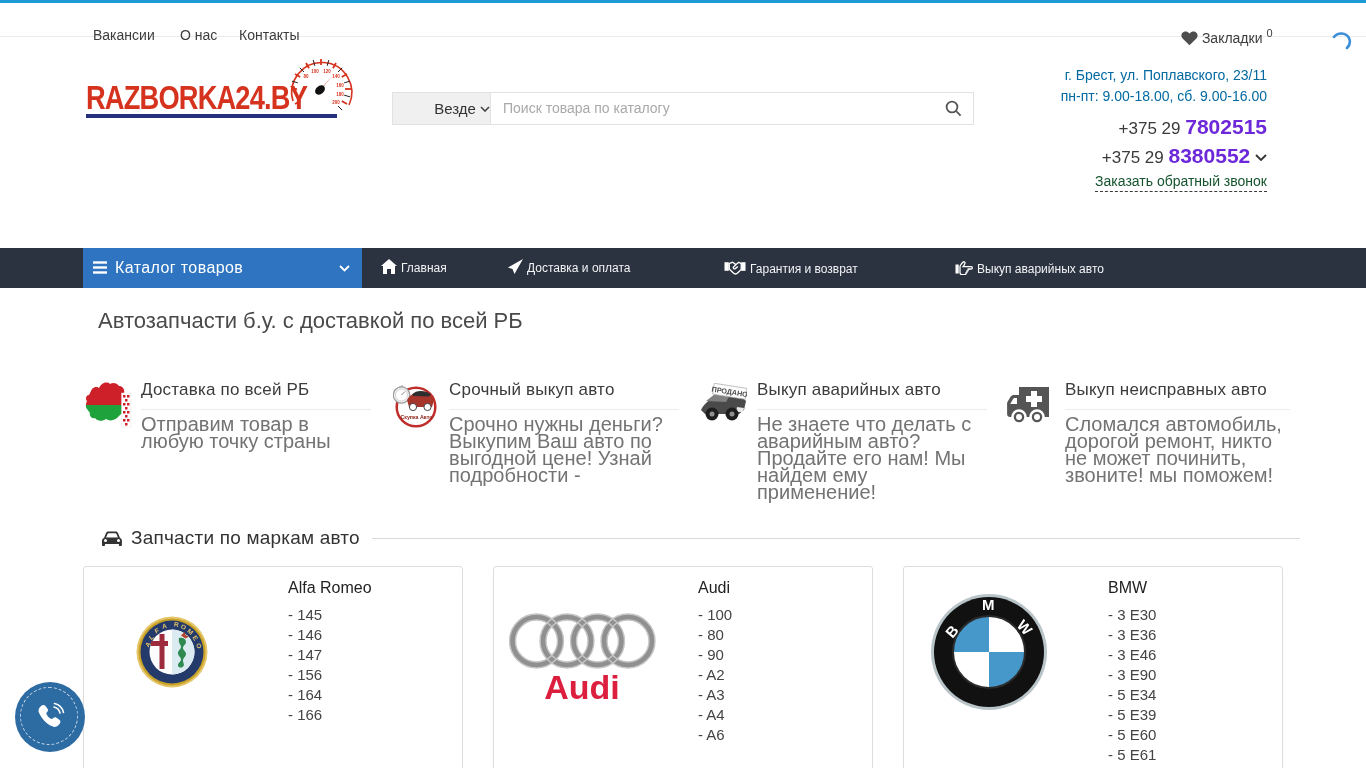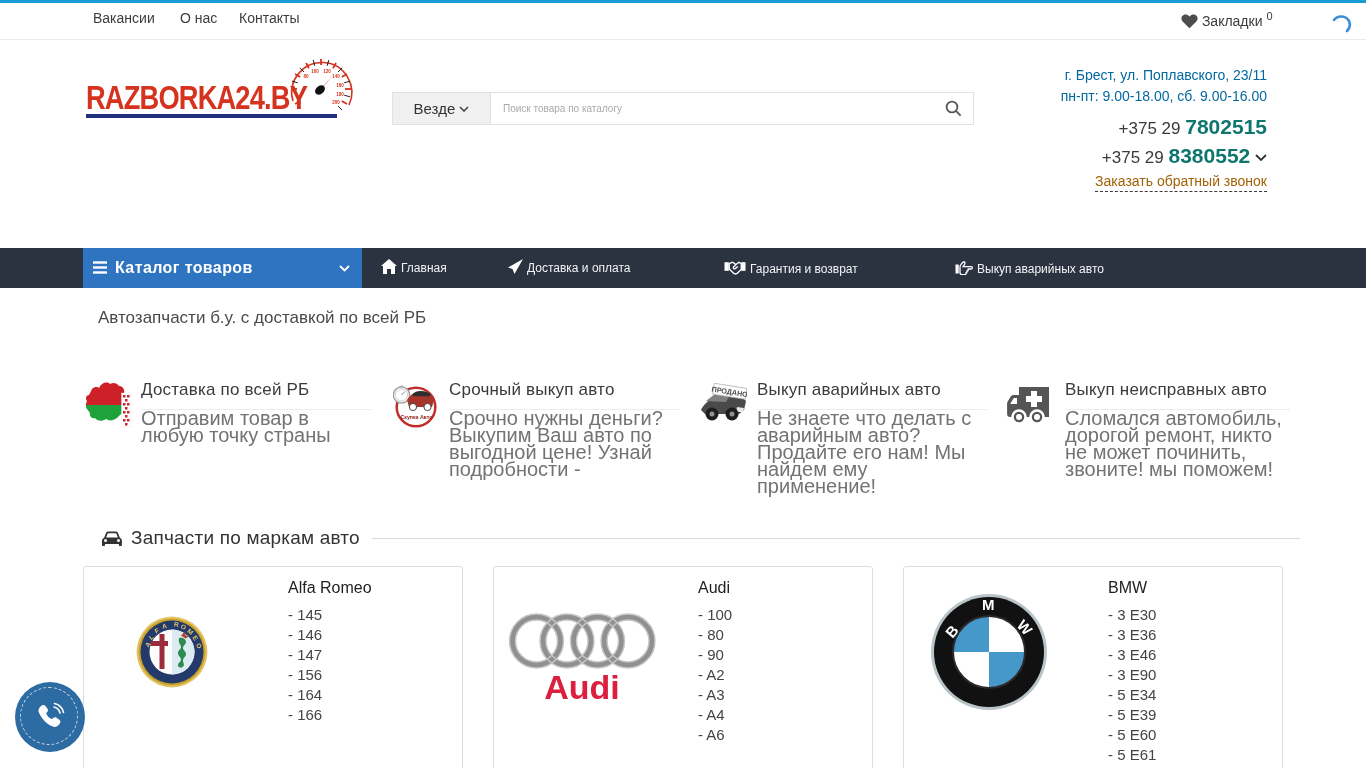--- a/index.html
+++ b/index.html
@@ -1,50 +1,50 @@
 <!DOCTYPE html>
 <html lang="ru"><head>
 <meta charset="utf-8">
 <title>Razborka24.by</title>
 <style>
 *{margin:0;padding:0;box-sizing:border-box}
 html,body{width:1366px;height:768px;overflow:hidden}
 body{font-family:"Liberation Sans",sans-serif;background:#fff;color:#3d3d3d;position:relative}
 
 #topline{position:absolute;top:0;left:0;width:1366px;height:3px;background:#1d9bd7}
-#topbar{position:absolute;top:3px;left:0;width:1366px;height:37px;background:#fff;border-bottom:1px solid #ebebeb}
+#topbar{position:absolute;top:20px;left:0;width:1366px;height:17px;background:#fff;border-bottom:1px solid #ebebeb}
 .toplink{position:absolute;top:7px;font-size:14px;color:#3d3d3d}
 #bookmarks{position:absolute;top:7px;left:1181px;font-size:14px;color:#3d3d3d}
 #bookmarks svg{vertical-align:-3px}
 #bookmarks sup{font-size:11px;color:#3d3d3d}
 #spinner{position:absolute;top:11px;left:1330px}
 
 #logo{position:absolute;left:85px;top:56px}
 #search{position:absolute;left:392px;top:92px;width:582px;height:33px;background:#fff;border:1px solid #e2e2e2}
-#everywhere{position:absolute;left:0;top:0;width:98px;height:31px;background:#f0f0f0;border-right:1px solid #e2e2e2;font-size:15px;color:#333;line-height:31px;text-align:center}
-#searchph{position:absolute;left:110px;top:0;height:31px;line-height:31px;font-size:10px;color:#a9a9a9}
+#everywhere{position:absolute;left:0;top:0;width:98px;height:31px;background:#f0f0f0;border-right:1px solid #e2e2e2;font-size:15px;color:#333;line-height:31px;text-align:right}
+#searchph{position:absolute;left:110px;top:0;height:31px;line-height:31px;font-size:14px;color:#a9a9a9}
 #mag{position:absolute;right:11px;top:7px}
 #hinfo{position:absolute;right:99px;top:65px;width:420px;text-align:right}
 #hinfo .adr{font-size:14px;color:#0369a1;line-height:21px}
 .phone{font-size:17px;color:#3a3a3a;line-height:27px}
-.phone b{font-size:21px;color:#0f766e}
-#callback{display:inline-block;margin-top:2px;font-size:14px;color:#a16207;border-bottom:1px dashed #3a3a3a;padding-bottom:2px}
+.phone b{font-size:21px;color:#6d28d9}
+#callback{display:inline-block;margin-top:2px;font-size:14px;color:#14532d;border-bottom:1px dashed #3a3a3a;padding-bottom:2px}
 
 #nav{position:absolute;left:0;top:248px;width:1366px;height:40px;background:#2b3340}
 #catbtn{position:absolute;left:83px;top:0;width:279px;height:40px;background:#2e74c0;color:#fff}
-#catbtn .txt{position:absolute;left:32px;top:11px;font-size:16px;font-weight:bold;letter-spacing:.4px}
+#catbtn .txt{position:absolute;left:32px;top:11px;font-size:16px;font-weight:normal;letter-spacing:.4px}
 .navitem{position:absolute;top:11px;color:#f2f4f6;font-size:12px;white-space:nowrap}
 .navitem svg{vertical-align:-2px;margin-right:4px}
 
-#h1{position:absolute;left:98px;top:308px;font-size:17px;font-weight:normal;color:#4a4a4a}
+#h1{position:absolute;left:98px;top:308px;font-size:22px;font-weight:normal;color:#4a4a4a}
 
 .feat{position:absolute;top:380px;width:288px}
 .feat .ic{position:absolute;left:0;top:1px;width:46px;height:46px}
 .feat .bd{margin-left:58px}
-.feat h3{font-size:17px;letter-spacing:.2px;font-weight:normal;color:#3b3b3b;padding-bottom:9px;border-bottom:1px solid #ececec;}
+.feat h3{font-size:17px;letter-spacing:.2px;font-weight:normal;color:#3b3b3b;padding-bottom:9px;border-bottom:1px solid #ececec;margin-bottom:6px}
 .feat p{font-size:20px;color:#737373;line-height:17px}
 
 #brandhead{position:absolute;left:101px;top:527px;width:1199px}
 #brandhead .t{font-size:19px;letter-spacing:.2px;color:#333}
 #brandhead svg{vertical-align:-4px;margin-right:8px}
 #brandhead .line{position:absolute;left:271px;right:0;top:11px;height:1px;background:#d9d9d9}
 
 .card{position:absolute;top:566px;width:380px;height:420px;background:#fff;border:1px solid #ddd;border-radius:3px}
 .card .title{position:absolute;top:12px;left:204px;font-size:16px;color:#222}
 .card ul{position:absolute;top:38px;left:204px;list-style:none;font-size:15px;color:#444}

